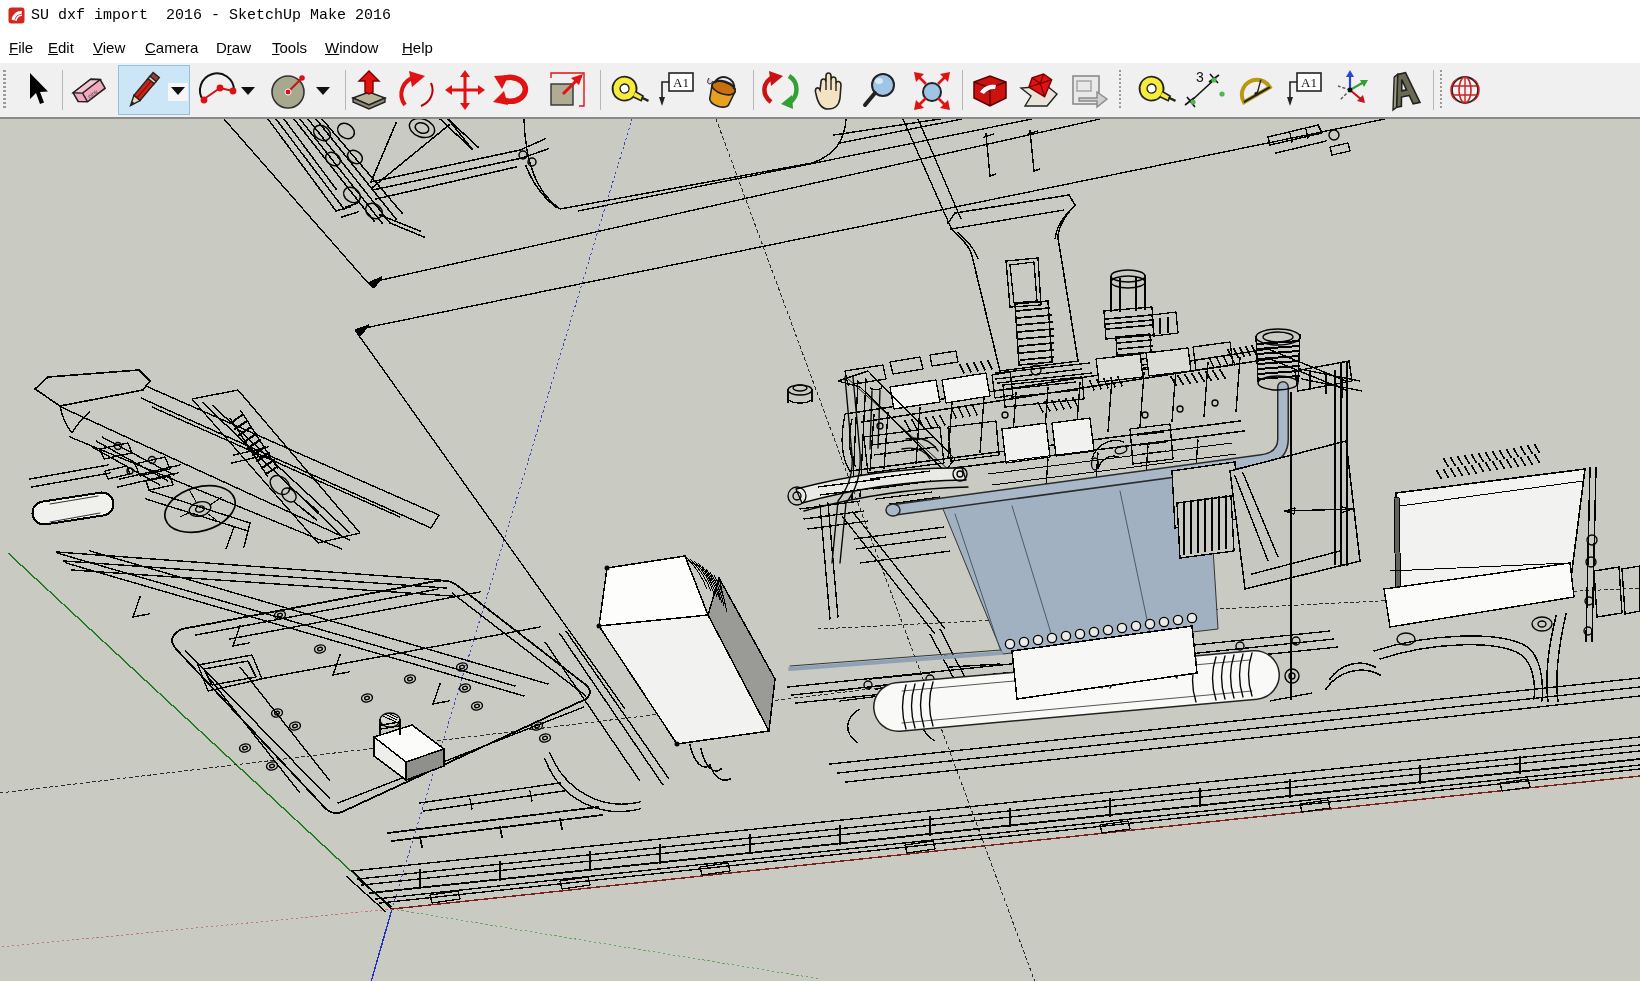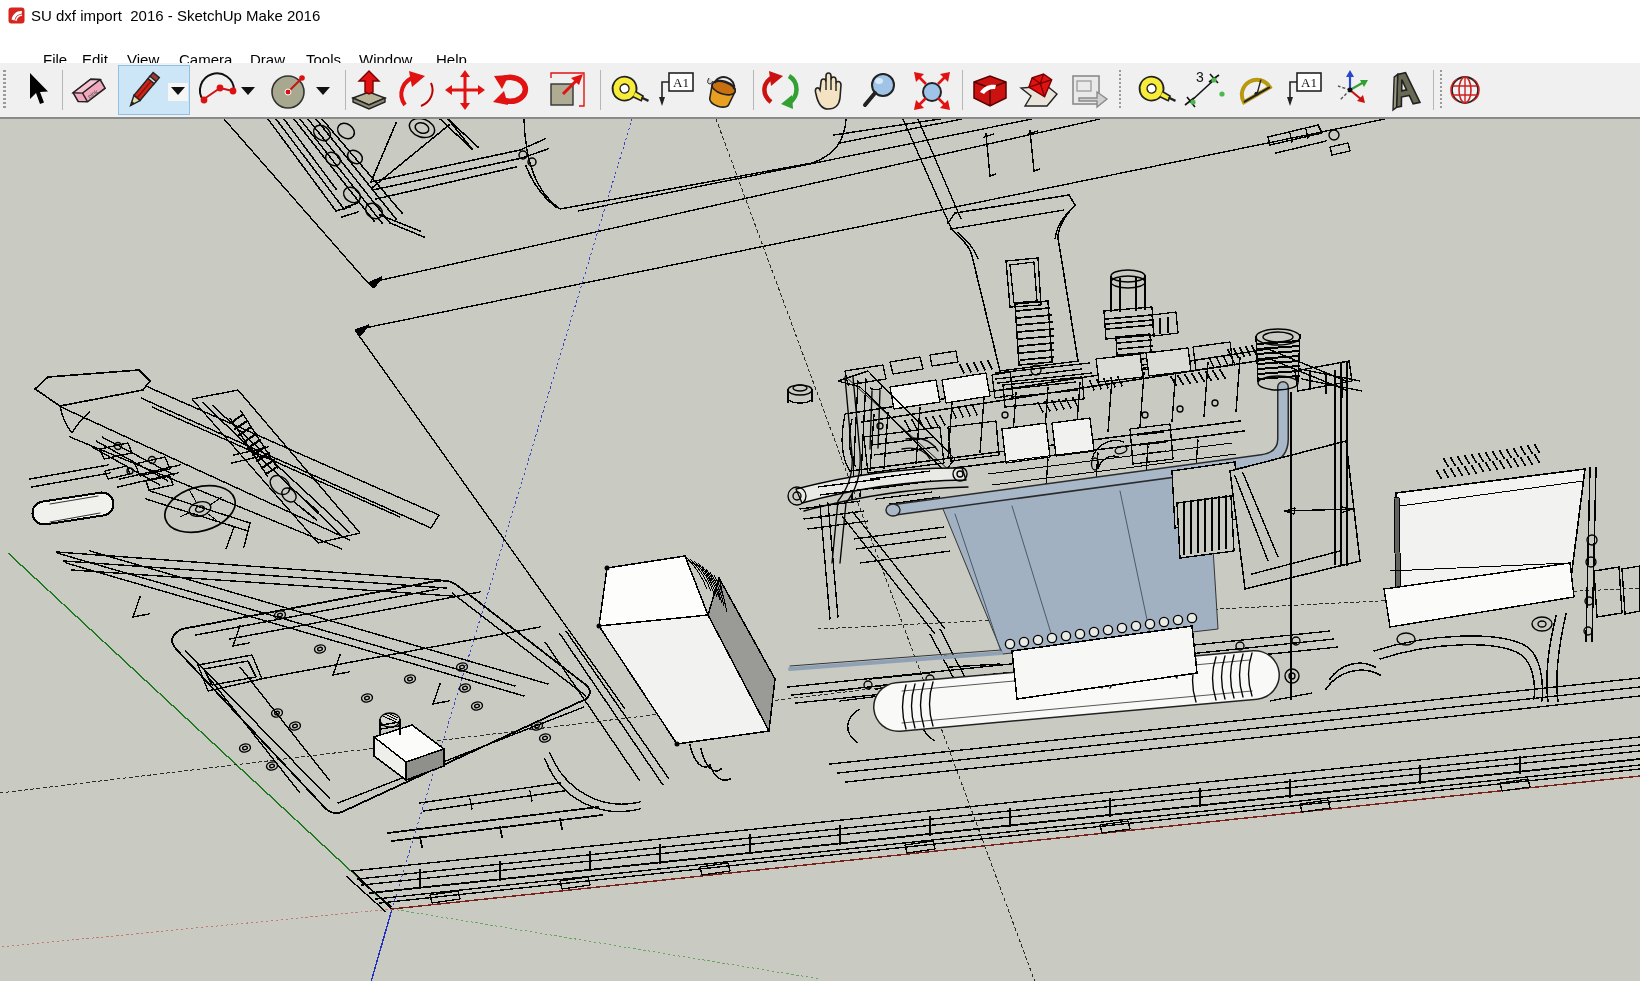--- a/index.html
+++ b/index.html
@@ -1,20 +1,20 @@
 <!DOCTYPE html>
 <html><head>
 <meta charset="utf-8">
 <style>
   html,body{margin:0;padding:0;}
   body{width:1640px;height:981px;overflow:hidden;position:relative;
        font-family:"Liberation Sans",sans-serif;background:#fff;}
-  .titlebar{position:absolute;left:0;top:0;width:1640px;height:33px;background:#ffffff;}
+  .titlebar{position:absolute;left:0;top:0;width:1640px;height:33px;background:#ffffff;font-family:Liberation Mono, monospace;}
   .title-text{position:absolute;left:31px;top:7px;font-size:15px;color:#000;}
-  .menubar{position:absolute;left:0;top:45px;width:1461px;height:30px;background:#ffffff;margin-left:34px;}
+  .menubar{position:absolute;left:0;top:33px;width:1461px;height:30px;background:#ffffff;}
   .menubar span{position:absolute;top:6px;font-size:15px;color:#000;}
   .menubar u{text-decoration:underline;}
   .toolbar{position:absolute;left:0;top:63px;width:1640px;height:54px;background:#f0f0f0;
            border-bottom:2px solid #8a8a8a;}
   .ticon{position:absolute;top:5px;width:44px;height:44px;}
   .tsep{position:absolute;top:7px;width:1px;height:40px;background:#b6b6b6;}
   .tsepd{position:absolute;top:7px;width:2px;height:40px;
     background-image:repeating-linear-gradient(to bottom,#9a9a9a 0 2px,transparent 2px 4px);}
   .grip{position:absolute;left:3px;top:7px;width:3px;height:40px;
     background-image:repeating-linear-gradient(to bottom,#9a9a9a 0 2px,transparent 2px 4px);}

